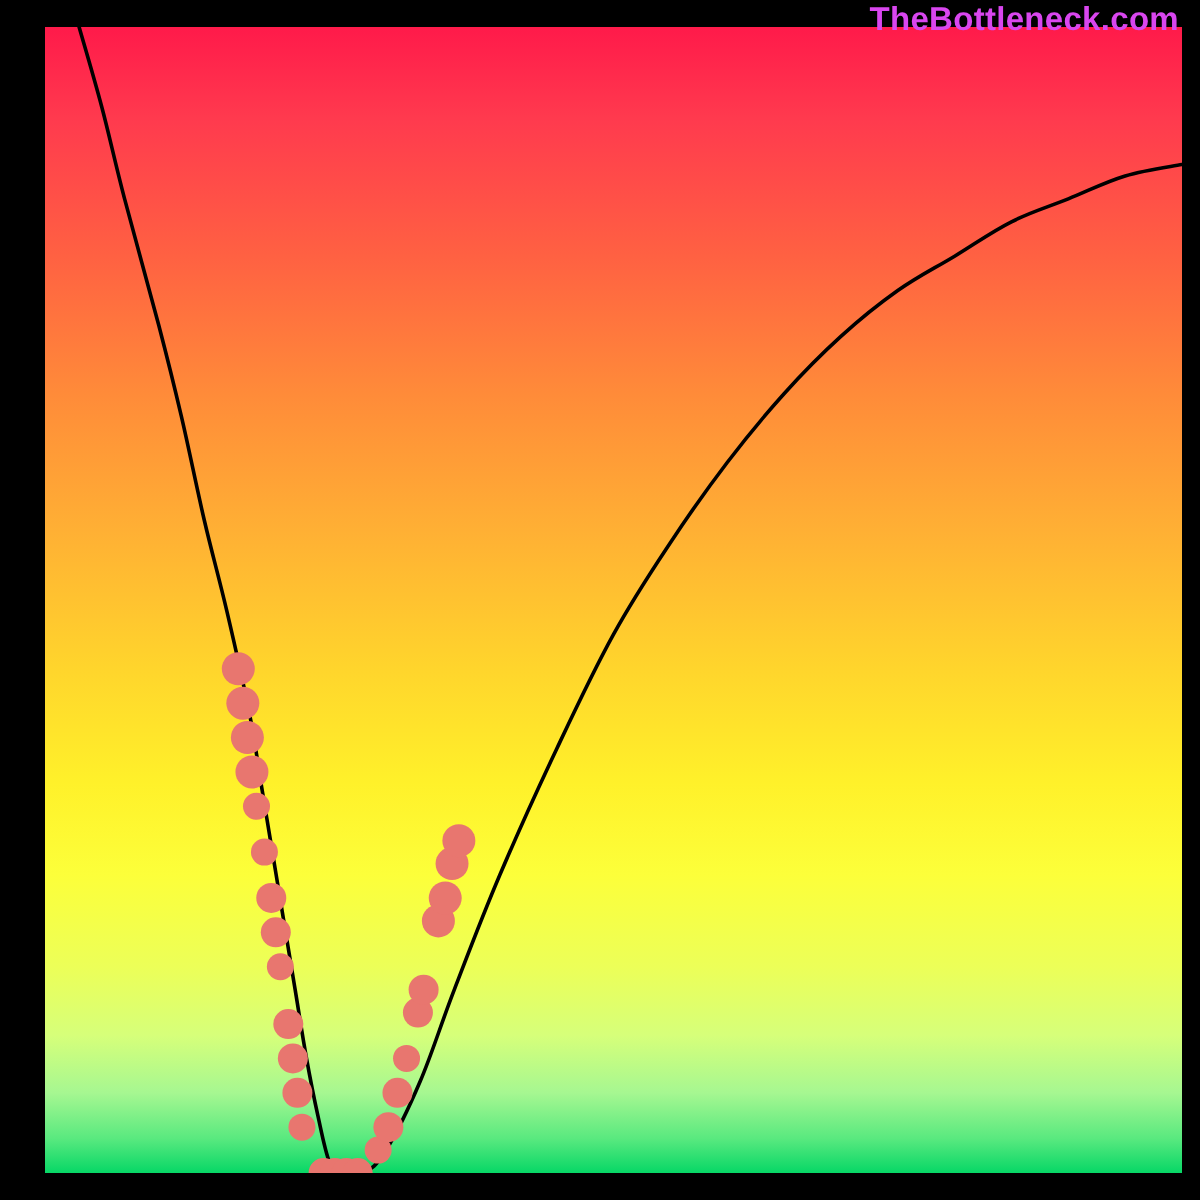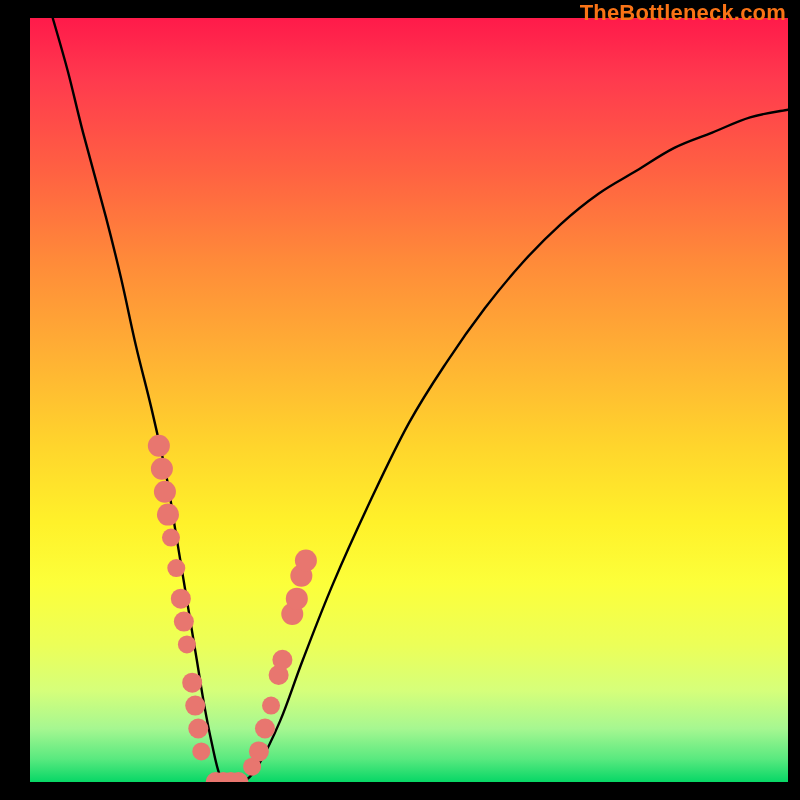--- a/index.html
+++ b/index.html
@@ -43,21 +43,21 @@
       #59e97f 97%,
       #07d766 100%
     );
   }
   .watermark {
     position: absolute;
     top: 0px;
     right: 14px;
     font-size: 22px;
     font-weight: 600;
-    color: #f97316;
+    color: #d946ef;
     letter-spacing: 0.2px;
   }
   svg.overlay {
     position: absolute;
     top: 0;
     left: 0;
     width: 758px;
     height: 764px;
   }
 </style>

